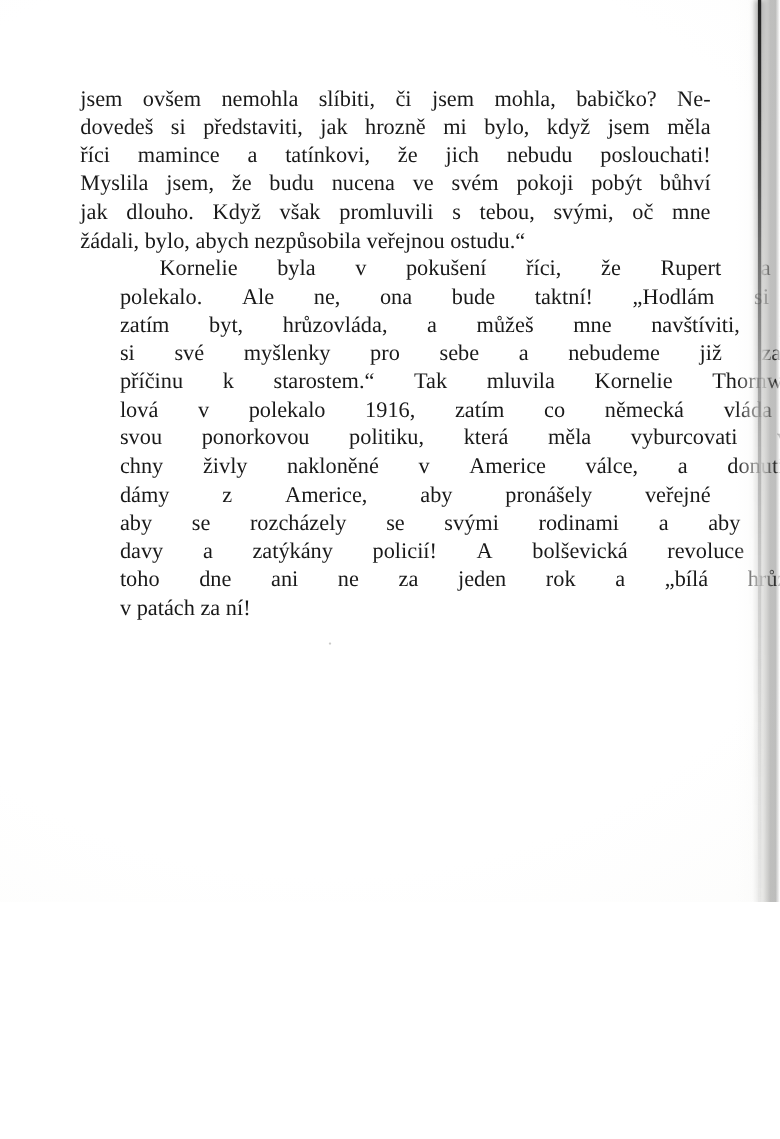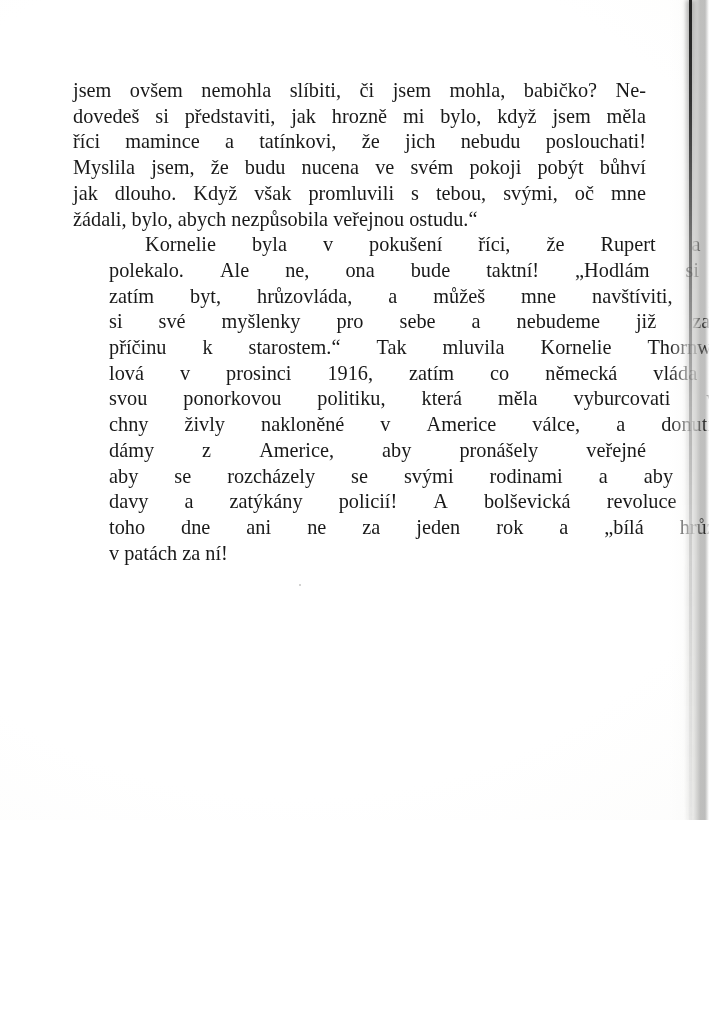--- a/index.html
+++ b/index.html
@@ -247,21 +247,21 @@
           <span>k</span>
           <span>starostem.“</span>
           <span>Tak</span>
           <span>mluvila</span>
           <span>Kornelie</span>
           <span>Thornwel-</span>
         </span>
         <span class="ln j">
           <span>lová</span>
           <span>v</span>
-          <span>prosinci</span>
+          <span>polekalo</span>
           <span>1916,</span>
           <span>zatím</span>
           <span>co</span>
           <span>německá</span>
           <span>vláda</span>
           <span>připravovala</span>
         </span>
         <span class="ln j">
           <span>svou</span>
           <span>ponorkovou</span>

